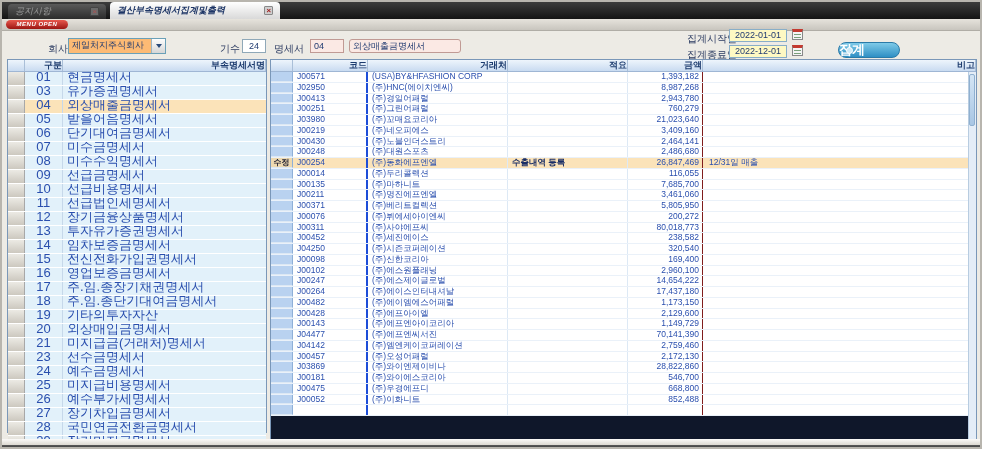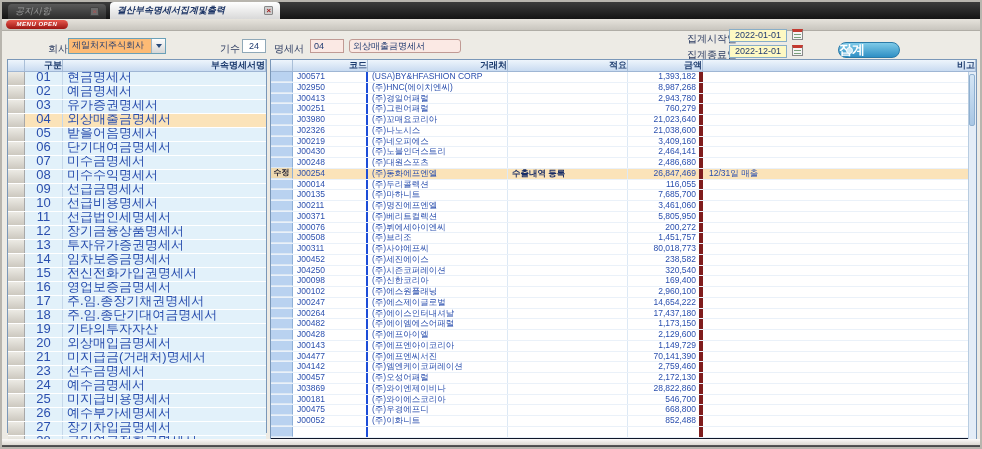--- a/index.html
+++ b/index.html
@@ -45,21 +45,21 @@
   .lh-sel{width:17px;} .lh-code{width:38px;} .lh-name{flex:1;}
 
   .rrows { position:absolute; left:0; top:12px; right:8px; bottom:0; overflow:hidden; }
   .rrow { display:flex; height:10.75px; line-height:9.75px; font-size:8.5px; background:#fff; border-bottom:1px solid #eaf1f9; }
   .rrow.selected { background:#fbe3b9;align-items:center; }
   .rsel { width:22px; background:#b9d2f0; border-right:1px solid #8fb0d8; border-bottom:1px solid #dce8f4; text-align:center; }
   .rrow.selected .rsel { background:#eed9b0; color:#223; font-weight:bold; font-size:8px; }
   .rcode { width:75px; padding-left:4px; border-right:2px solid #1d4ed8; color:#2a4fae; }
   .rclient { width:140px; padding-left:4px; border-right:1px solid #dde9f5; color:#2a4fae; white-space:nowrap; overflow:hidden; }
   .rdesc { width:120px; padding-left:4px; border-right:1px solid #dde9f5; color:#1a2e66; font-weight:bold; }
-  .ramt { width:75px; text-align:right; padding-right:3px; border-right:4px solid #7f1d1d; color:#2a4fae; }
+  .ramt { width:75px; text-align:right; padding-right:3px; border-right:1px solid #7f1d1d; color:#2a4fae; }
   .rnote { flex:1; padding-left:6px; color:#2a4fae; }
   .rh-sel{width:22px;} .rh-code{width:75px;} .rh-client{width:140px;} .rh-desc{width:120px;} .rh-amt{width:75px;} .rh-note{flex:1;}
 
   .vscroll { position:absolute; right:0; top:12px; bottom:0; width:8px; background:#e4edf7; border-left:1px solid #b8cce0; }
   .vthumb { position:absolute; left:0; top:2px; width:6px; height:52px; background:linear-gradient(#d4e5f5,#a8c6e4); border:1px solid #8fb0d0; border-radius:2px; }
 
   .bottomstrip { position:absolute; left:0; top:437px; width:100%; height:6px; background:linear-gradient(#fbfaf8,#dcd9d1); }
   .windowbottom { position:absolute; left:0; top:443px; width:100%; height:6px; background:linear-gradient(#5a5a5a,#1c1c1c); }
 </style>
 </head>
@@ -115,25 +115,20 @@
       <div class="lh-name">부속명세서명</div>
     </div>
     <div id="lrows">
         <div class="lrow">
           <div class="lsel"></div>
           <div class="lcode">01</div>
           <div class="lname">현금명세서</div>
         </div>
         <div class="lrow">
           <div class="lsel"></div>
-          <div class="lcode">02</div>
-          <div class="lname">예금명세서</div>
-        </div>
-        <div class="lrow">
-          <div class="lsel"></div>
           <div class="lcode">03</div>
           <div class="lname">유가증권명세서</div>
         </div>
         <div class="lrow selected">
           <div class="lsel"></div>
           <div class="lcode">04</div>
           <div class="lname">외상매출금명세서</div>
         </div>
         <div class="lrow">
           <div class="lsel"></div>
@@ -303,28 +298,20 @@
         <div class="rrow">
           <div class="rsel"></div>
           <div class="rcode">J03980</div>
           <div class="rclient">(주)꼬매요코리아</div>
           <div class="rdesc"></div>
           <div class="ramt">21,023,640</div>
           <div class="rnote"></div>
         </div>
         <div class="rrow">
           <div class="rsel"></div>
-          <div class="rcode">J02326</div>
-          <div class="rclient">(주)나노시스</div>
-          <div class="rdesc"></div>
-          <div class="ramt">21,038,600</div>
-          <div class="rnote"></div>
-        </div>
-        <div class="rrow">
-          <div class="rsel"></div>
           <div class="rcode">J00219</div>
           <div class="rclient">(주)네오피에스</div>
           <div class="rdesc"></div>
           <div class="ramt">3,409,160</div>
           <div class="rnote"></div>
         </div>
         <div class="rrow">
           <div class="rsel"></div>
           <div class="rcode">J00430</div>
           <div class="rclient">(주)노블인더스트리</div>
@@ -383,28 +370,20 @@
         <div class="rrow">
           <div class="rsel"></div>
           <div class="rcode">J00076</div>
           <div class="rclient">(주)뷔에세아이엔씨</div>
           <div class="rdesc"></div>
           <div class="ramt">200,272</div>
           <div class="rnote"></div>
         </div>
         <div class="rrow">
           <div class="rsel"></div>
-          <div class="rcode">J00508</div>
-          <div class="rclient">(주)브리조</div>
-          <div class="rdesc"></div>
-          <div class="ramt">1,451,757</div>
-          <div class="rnote"></div>
-        </div>
-        <div class="rrow">
-          <div class="rsel"></div>
           <div class="rcode">J00311</div>
           <div class="rclient">(주)사야에프씨</div>
           <div class="rdesc"></div>
           <div class="ramt">80,018,773</div>
           <div class="rnote"></div>
         </div>
         <div class="rrow">
           <div class="rsel"></div>
           <div class="rcode">J00452</div>
           <div class="rclient">(주)세진에이스</div>

